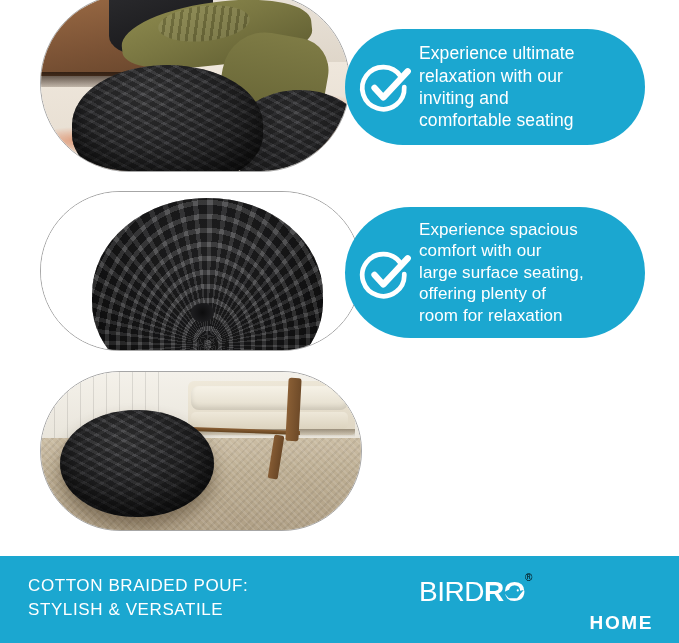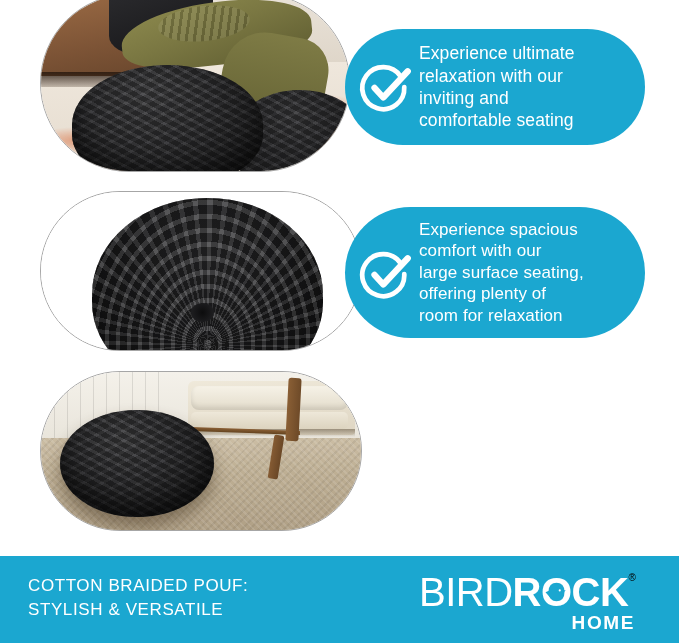--- a/index.html
+++ b/index.html
@@ -149,28 +149,28 @@
     position:absolute;left:0;top:556px;width:679px;height:87px;
     background:#1ba7d0;
   }
   #footer-tagline{
     position:absolute;left:28px;top:18px;
     color:#ffffff;font-size:17px;line-height:1.42;
     letter-spacing:.6px;white-space:pre-line;font-weight:300;
   }
   #logo{position:absolute;right:24px;top:16px;width:236px;height:58px;}
   .logo-row{position:relative;height:40px;display:flex;align-items:flex-start;}
-  .logo-word{position:relative;font-size:40px;line-height:40px;letter-spacing:-.5px;color:#fff;}
+  .logo-word{position:relative;font-size:28px;line-height:40px;letter-spacing:-.5px;color:#fff;}
   .logo-bird{font-weight:300;}
   .logo-rock{font-weight:700;}
   .logo-reg{font-size:10px;vertical-align:super;font-weight:400;}
   .logo-o-wrap{position:relative;display:inline-block;}
   .logo-bird-glyph{position:absolute;left:50%;top:52%;transform:translate(-50%,-50%);
     width:24px;height:20px;}
-  #logo-home{position:absolute;right:20px;top:40px;color:#fff;font-size:19px;
+  #logo-home{position:absolute;right:2px;top:40px;color:#fff;font-size:19px;
     font-weight:700;letter-spacing:1.6px;}
 </style>
 </head>
 <body>
 
 <div class="stage">
 
   <div class="panel" id="panel-1">
     <div class="photo">
       <div class="p1-wall"></div>
@@ -254,20 +254,19 @@
       <div class="logo-row">
         <span class="logo-word logo-bird">BIRD</span>
         <span class="logo-word logo-rock">R</span>
         <span class="logo-o-wrap">
           <span class="logo-word logo-rock">O</span>
           <svg class="logo-bird-glyph" viewBox="0 0 32 24">
             <path d="M2 11 L20 3 L15 11 L29 8 L20 19 L9 19 Z" fill="#1ba7d0"></path>
             <circle cx="21" cy="8.5" r="1.4" fill="#ffffff"></circle>
           </svg>
         </span>
-        <span class="logo-word logo-rock">CK</span>
         <span class="logo-reg">®</span>
       </div>
       <div id="logo-home">HOME</div>
     </div>
   </div>
 
 </div>
 
 </body></html>

